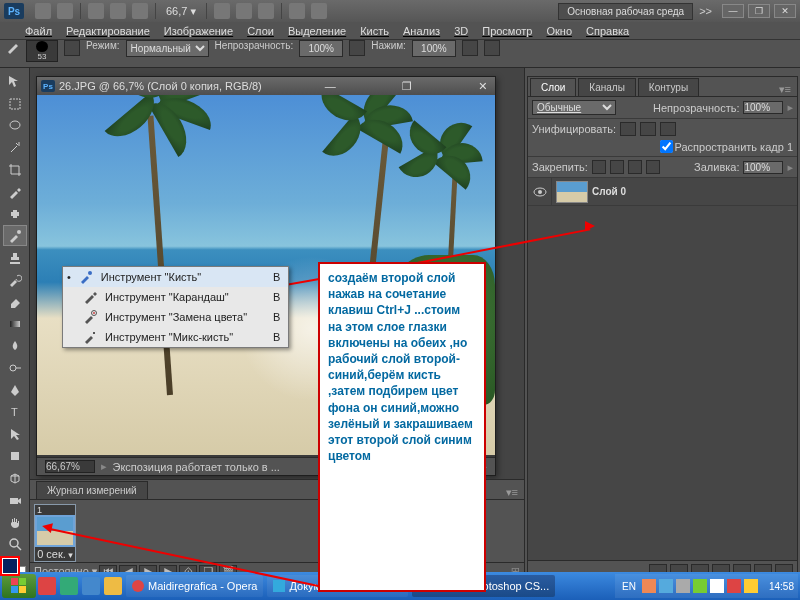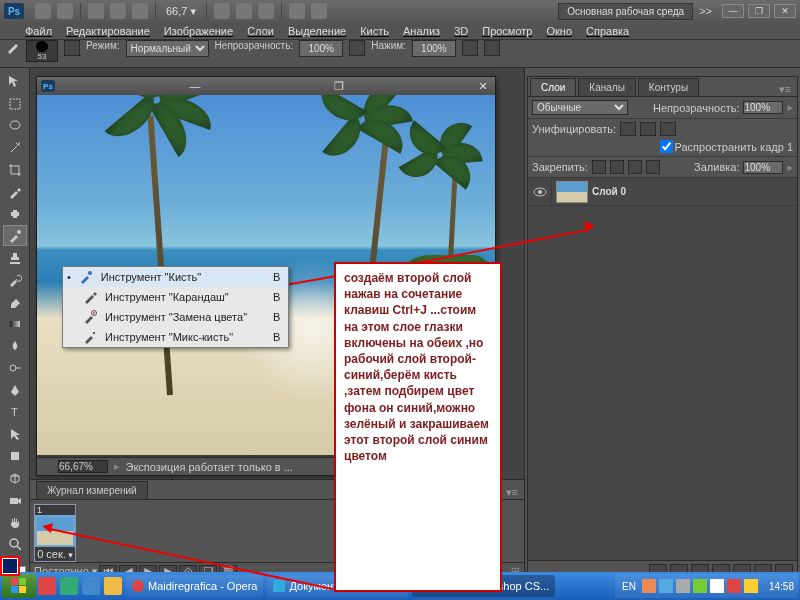--- a/index.html
+++ b/index.html
@@ -45,32 +45,32 @@
 .doc-canvas { position: relative; width: 100%; height: 360px; overflow: hidden; background: #2a2a2a; }
 .beach { position: absolute; inset: 0;
   background:
     radial-gradient(circle at 60% 65%, rgba(255,255,255,.6) 0%, transparent 20%),
     linear-gradient(180deg, #4d8fd6 0%, #6daed8 30%, #88c4dd 42%, #3c8fbf 43%, #2c7fb5 52%, #e8dfc4 62%, #d6cba8 100%);
 }
 .palm { position: absolute; }
 .palm .trunk { position: absolute; bottom: 0; left: 50%; width: 6px; background: linear-gradient(#6a5a3a,#4a3e28); transform-origin: bottom center; }
 .palm .fronds { position: absolute; }
 .frond { position: absolute; width: 60px; height: 20px; border-radius: 50% 50% 0 0 / 100% 100% 0 0; background: radial-gradient(ellipse at center, #2d5a2a 40%, #1e4020 100%); transform-origin: 0% 50%; }
-.doc-status { position: absolute; bottom: 0; left: 0; right: 0; height: 18px; background: #535353; display: flex; align-items: center; padding: 0 21px; color: #ccc; font-size: 10px; border-top: 1px solid #2a2a2a; gap: 6px; }
+.doc-status { position: absolute; bottom: 0; left: 0; right: 0; height: 18px; background: #535353; display: flex; align-items: center; padding: 0 8px; color: #ccc; font-size: 10px; border-top: 1px solid #2a2a2a; gap: 6px; }
 .doc-status input { width: 50px; background: #3a3a3a; border: 1px solid #222; color: #ccc; font-size: 10px; }
 
 
 .flyout { position: absolute; left: 32px; top: 198px; background: #e8e8e8; border: 1px solid #7a7a7a; box-shadow: 2px 2px 4px rgba(0,0,0,.4); z-index: 30; }
 .flyout-row { display: flex; align-items: center; padding: 3px 8px 3px 4px; font-size: 11px; color: #222; gap: 6px; }
 .flyout-row.sel { background: #d9e6f4; }
 .flyout-row .fi { width: 18px; height: 14px; display: flex; align-items: center; justify-content: center; }
 .flyout-row .key { margin-left: auto; padding-left: 20px; }
 
 
-.anno { position: absolute; left: 304px; top: 194px; width: 168px; height: 330px; background: #fff; border: 2px solid #c00; z-index: 25; padding: 6px 8px; color: #7f1d1d; font-size: 12px; font-weight: bold; line-height: 1.35; font-family: Arial; }
+.anno { position: absolute; left: 288px; top: 194px; width: 168px; height: 330px; background: #fff; border: 2px solid #c00; z-index: 25; padding: 6px 8px; color: #0369a1; font-size: 12px; font-weight: bold; line-height: 1.35; font-family: Arial; }
 
 
 .arrow-line { position: absolute; background: #e00; z-index: 24; transform-origin: 0 50%; height: 2px; }
 .arrow-head { position: absolute; width: 0; height: 0; z-index: 24; }
 
 
 .anim-panel { position: absolute; left: 0; bottom: 0; right: 0; height: 104px; background: #535353; border-top: 1px solid #2a2a2a; }
 .panel-tabs { height: 20px; display: flex; align-items: flex-end; padding-left: 6px; gap: 2px; border-bottom: 1px solid #2a2a2a; }
 .panel-tab { padding: 3px 10px; font-size: 10px; color: #ccc; background: #464646; border: 1px solid #2a2a2a; border-bottom: none; }
 .panel-tab.active { background: #535353; color: #fff; }
@@ -81,21 +81,21 @@
 .frame-thumb .time { font-size: 9px; color: #ddd; text-align: center; padding: 1px 0; }
 .anim-ctrl { height: 18px; display: flex; align-items: center; padding: 0 4px; color: #bbb; font-size: 10px; gap: 2px; border-top: 1px solid #2a2a2a; }
 .anim-ctrl .btn { width: 18px; height: 14px; background: #464646; border: 1px solid #2a2a2a; display: flex; align-items: center; justify-content: center; }
 
 
 .right { width: 276px; background: #535353; border-left: 1px solid #2a2a2a; display: flex; flex-direction: column; }
 .right-gap { height: 8px; }
 .layers-panel { border: 1px solid #2a2a2a; margin: 0 2px; background: #535353; flex: 1; display: flex; flex-direction: column; }
 .layers-panel .panel-tabs { padding-left: 2px; }
 .layer-opts { padding: 3px 4px; display: flex; align-items: center; gap: 4px; color: #ccc; font-size: 10px; flex-wrap: wrap; border-bottom: 1px solid #3a3a3a; }
-.layer-opts select { background: #6a6a6a; border: 1px solid #2a2a2a; color: #ddd; font-size: 10px; width: 96px; }
+.layer-opts select { background: #6a6a6a; border: 1px solid #2a2a2a; color: #ddd; font-size: 10px; width: 84px; text-decoration: underline; }
 .layer-opts input[type=text] { width: 40px; background: #6a6a6a; border: 1px solid #2a2a2a; color: #ddd; font-size: 10px; }
 .layer-opts .chk { display: flex; align-items: center; gap: 2px; }
 .lock-row { padding: 3px 4px; display: flex; align-items: center; gap: 4px; color: #ccc; font-size: 10px; border-bottom: 1px solid #3a3a3a; }
 .lock-row .lock-ico { width: 14px; height: 14px; background: #464646; border: 1px solid #2a2a2a; }
 .layer-list { flex: 1; background: #464646; overflow: hidden; }
 .layer-row { height: 28px; display: flex; align-items: center; border-bottom: 1px solid #3a3a3a; }
 .layer-row.selected { background: #3264a8; color: #fff; }
 .layer-row .eye { width: 24px; height: 100%; display: flex; align-items: center; justify-content: center; border-right: 1px solid #3a3a3a; }
 .layer-row .thumb { width: 32px; height: 22px; margin: 0 4px; background: linear-gradient(#5a9dd0 50%, #d6cba8 50%); border: 1px solid #888; }
 .layer-row .name { color: #ddd; font-size: 10px; font-weight: bold; }
@@ -315,20 +315,21 @@
           <circle cx="7" cy="7" r="3" fill="#ccc"></circle>
         </svg>
       </div>
   </div>
 
   <div class="center">
 
     <div class="doc-win">
       <div class="doc-title">
         <div class="ps-ico">Ps</div>
+        <span>26.JPG @ 66,7% (Слой 0 копия, RGB/8)</span>
         <span class="close">—</span>
         <span class="close">❐</span>
         <span class="close">✕</span>
       </div>
       <div class="doc-canvas">
         <div class="beach"></div>
 
         <div class="palm" style="left:90px; top:0; width:80px; height:300px;">
           <div class="trunk" style="height:280px; transform: rotate(-4deg);"></div>
           <div class="fronds" style="left:30px; top:-5px;">

